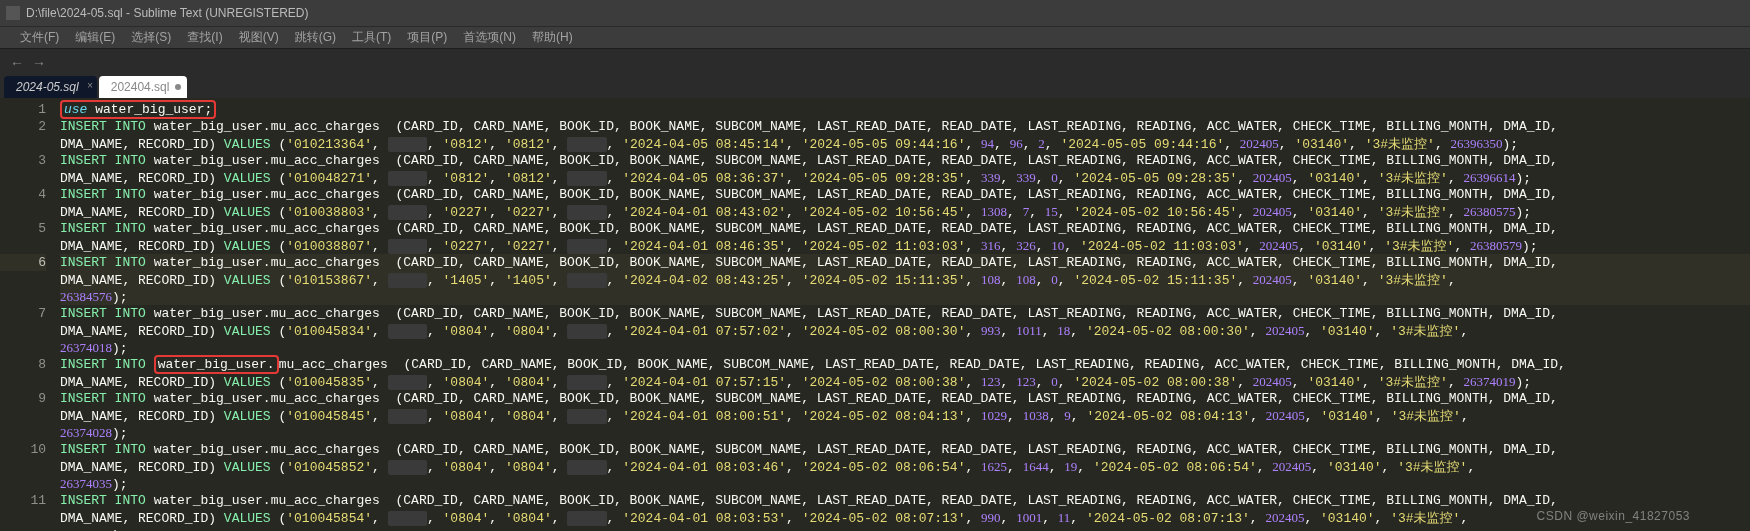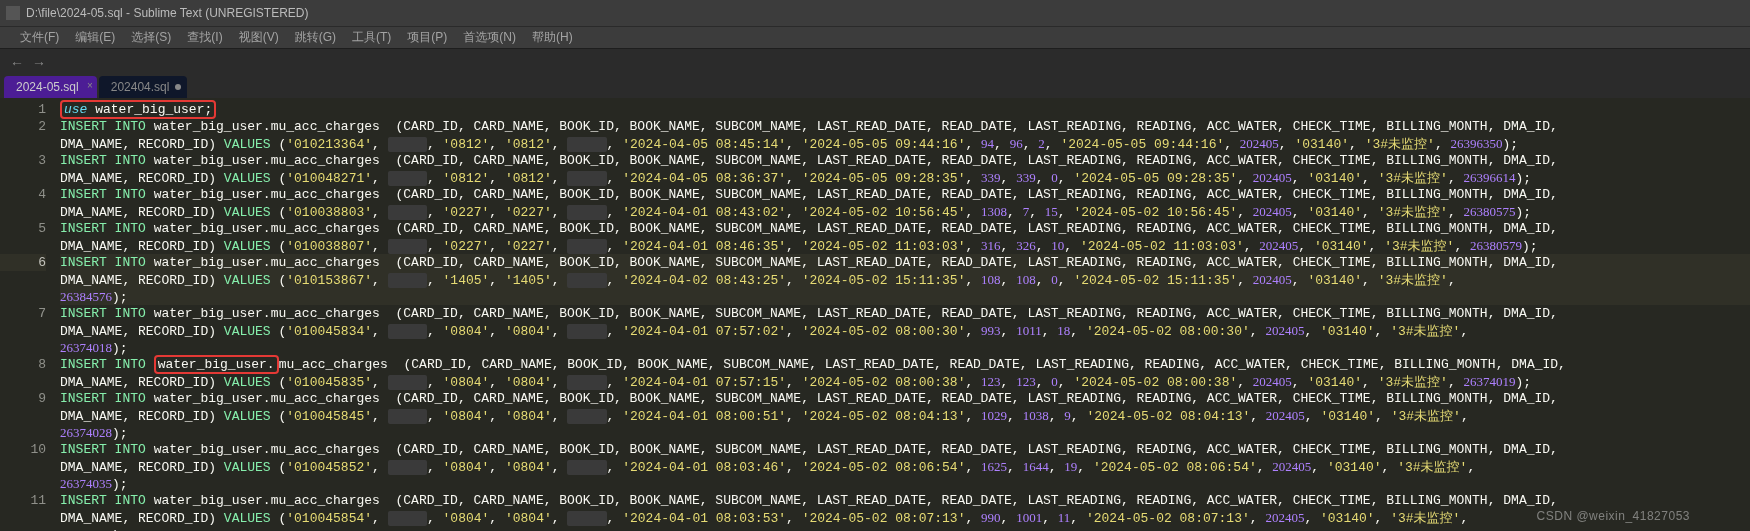--- a/index.html
+++ b/index.html
@@ -13,22 +13,22 @@
 .menubar { height:22px; background:#3c3c3c; color:#a3a3a3; display:flex; align-items:center; padding-left:12px; border-top:1px solid #2a2a2a; }
 .menubar .menuitem { padding:2px 8px; cursor:default; }
 
 
 .toolbar { height:24px; background:#2b2b2b; display:flex; align-items:center; padding-left:6px; border-top:1px solid #1e1e1e; }
 .toolbar .nav-btn { color:#888; font-size:14px; padding:0 4px; cursor:default; }
 
 
 .tabbar { height:26px; background:#2b2b2b; display:flex; align-items:flex-end; padding-left:4px; }
 .tab { padding:4px 18px 4px 12px; font-size:12px; border-radius:4px 4px 0 0; margin-right:2px; position:relative; cursor:default; color:#ccc; }
-.tab.active { background:#4c1d95; }
-.tab.inactive { background:#0f172a; color:#888; }
+.tab.active { background:#0f172a;font-style:italic; }
+.tab.inactive { background:#ffffff; color:#888; }
 .tab .close { position:absolute; right:4px; top:4px; font-size:10px; color:#888; }
 .tab .dot { position:absolute; right:6px; top:8px; width:6px; height:6px; background:#888; border-radius:50%; }
 
 
 .editor { display:flex; height:calc(531px - 26px - 22px - 24px - 26px); font-family: Consolas, "Courier New", monospace; font-size:13px; line-height:17px; position:relative; }
 .gutter { width:60px; text-align:right; padding:3px 14px 3px 0; color:#8f908a; background:#272822; user-select:none; }
 .gutter .ln { height:17px; }
 .gutter .ln.wrap { visibility:hidden; } 
 .code { flex:1; padding:3px 0; white-space:pre; overflow:hidden; }
 .code .row { height:17px; white-space:pre; }

